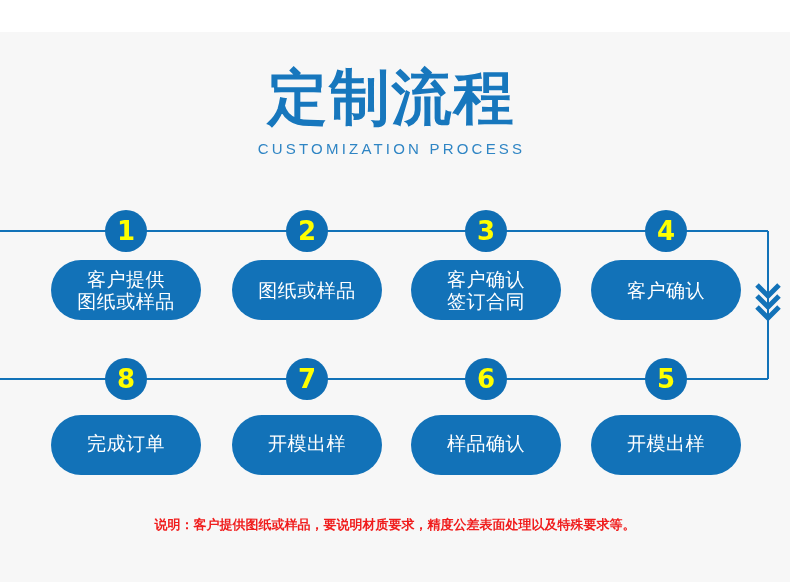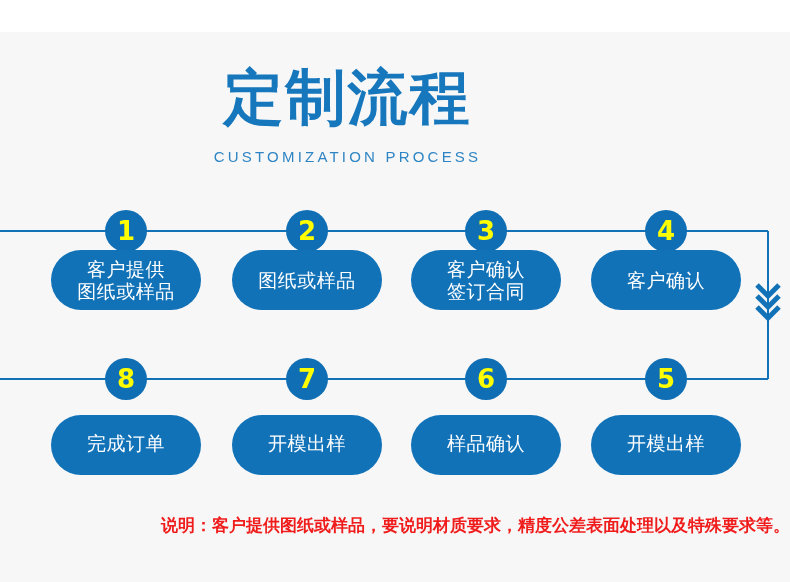--- a/index.html
+++ b/index.html
@@ -28,32 +28,33 @@
     background: #f7f7f7;
   }
 
   
   .title-block {
     position: absolute;
     left: 0;
     top: 62px;
     width: 695px;
     text-align: center;
+    padding-left: 44px;
   }
   .main-title {
     font-size: 60px;
     font-weight: bold;
     color: #1777bd;
     letter-spacing: 2px;
     line-height: 70px;
     margin: 0;
     font-family: "DejaVu Sans", "Liberation Sans", sans-serif;
   }
   .sub-title {
-    margin-top: 16px;
+    margin-top: 8px;
     font-size: 15px;
     color: #2f85c4;
     letter-spacing: 3.2px;
     font-weight: normal;
     line-height: 18px;
   }
 
   
   .flow {
     position: absolute;
@@ -105,33 +106,33 @@
     font-family: "DejaVu Sans", "Liberation Sans", sans-serif;
   }
   .pill .pill-text {
     white-space: pre-line;
     text-align: center;
     letter-spacing: 0.5px;
   }
 
   
   .row1 .badge { top: 210px; }
-  .row1 .pill  { top: 250px; }
+  .row1 .pill  { top: 260px; }
   .row2 .badge { top: 358px; }
   .row2 .pill  { top: 415px; font-family: Liberation Mono, monospace; }
 
   
   .footer-note {
     position: absolute;
     left: 0;
     top: 512px;
     width: 790px;
-    text-align: right;
+    text-align: center;
     color: #f01c1c;
-    font-size: 17px;
+    font-size: 13px;
     font-weight: bold;
     line-height: 26px;
     font-family: "DejaVu Sans", "Liberation Sans", sans-serif;
   }
 </style>
 </head>
 <body>
 
 <div id="page">
 

